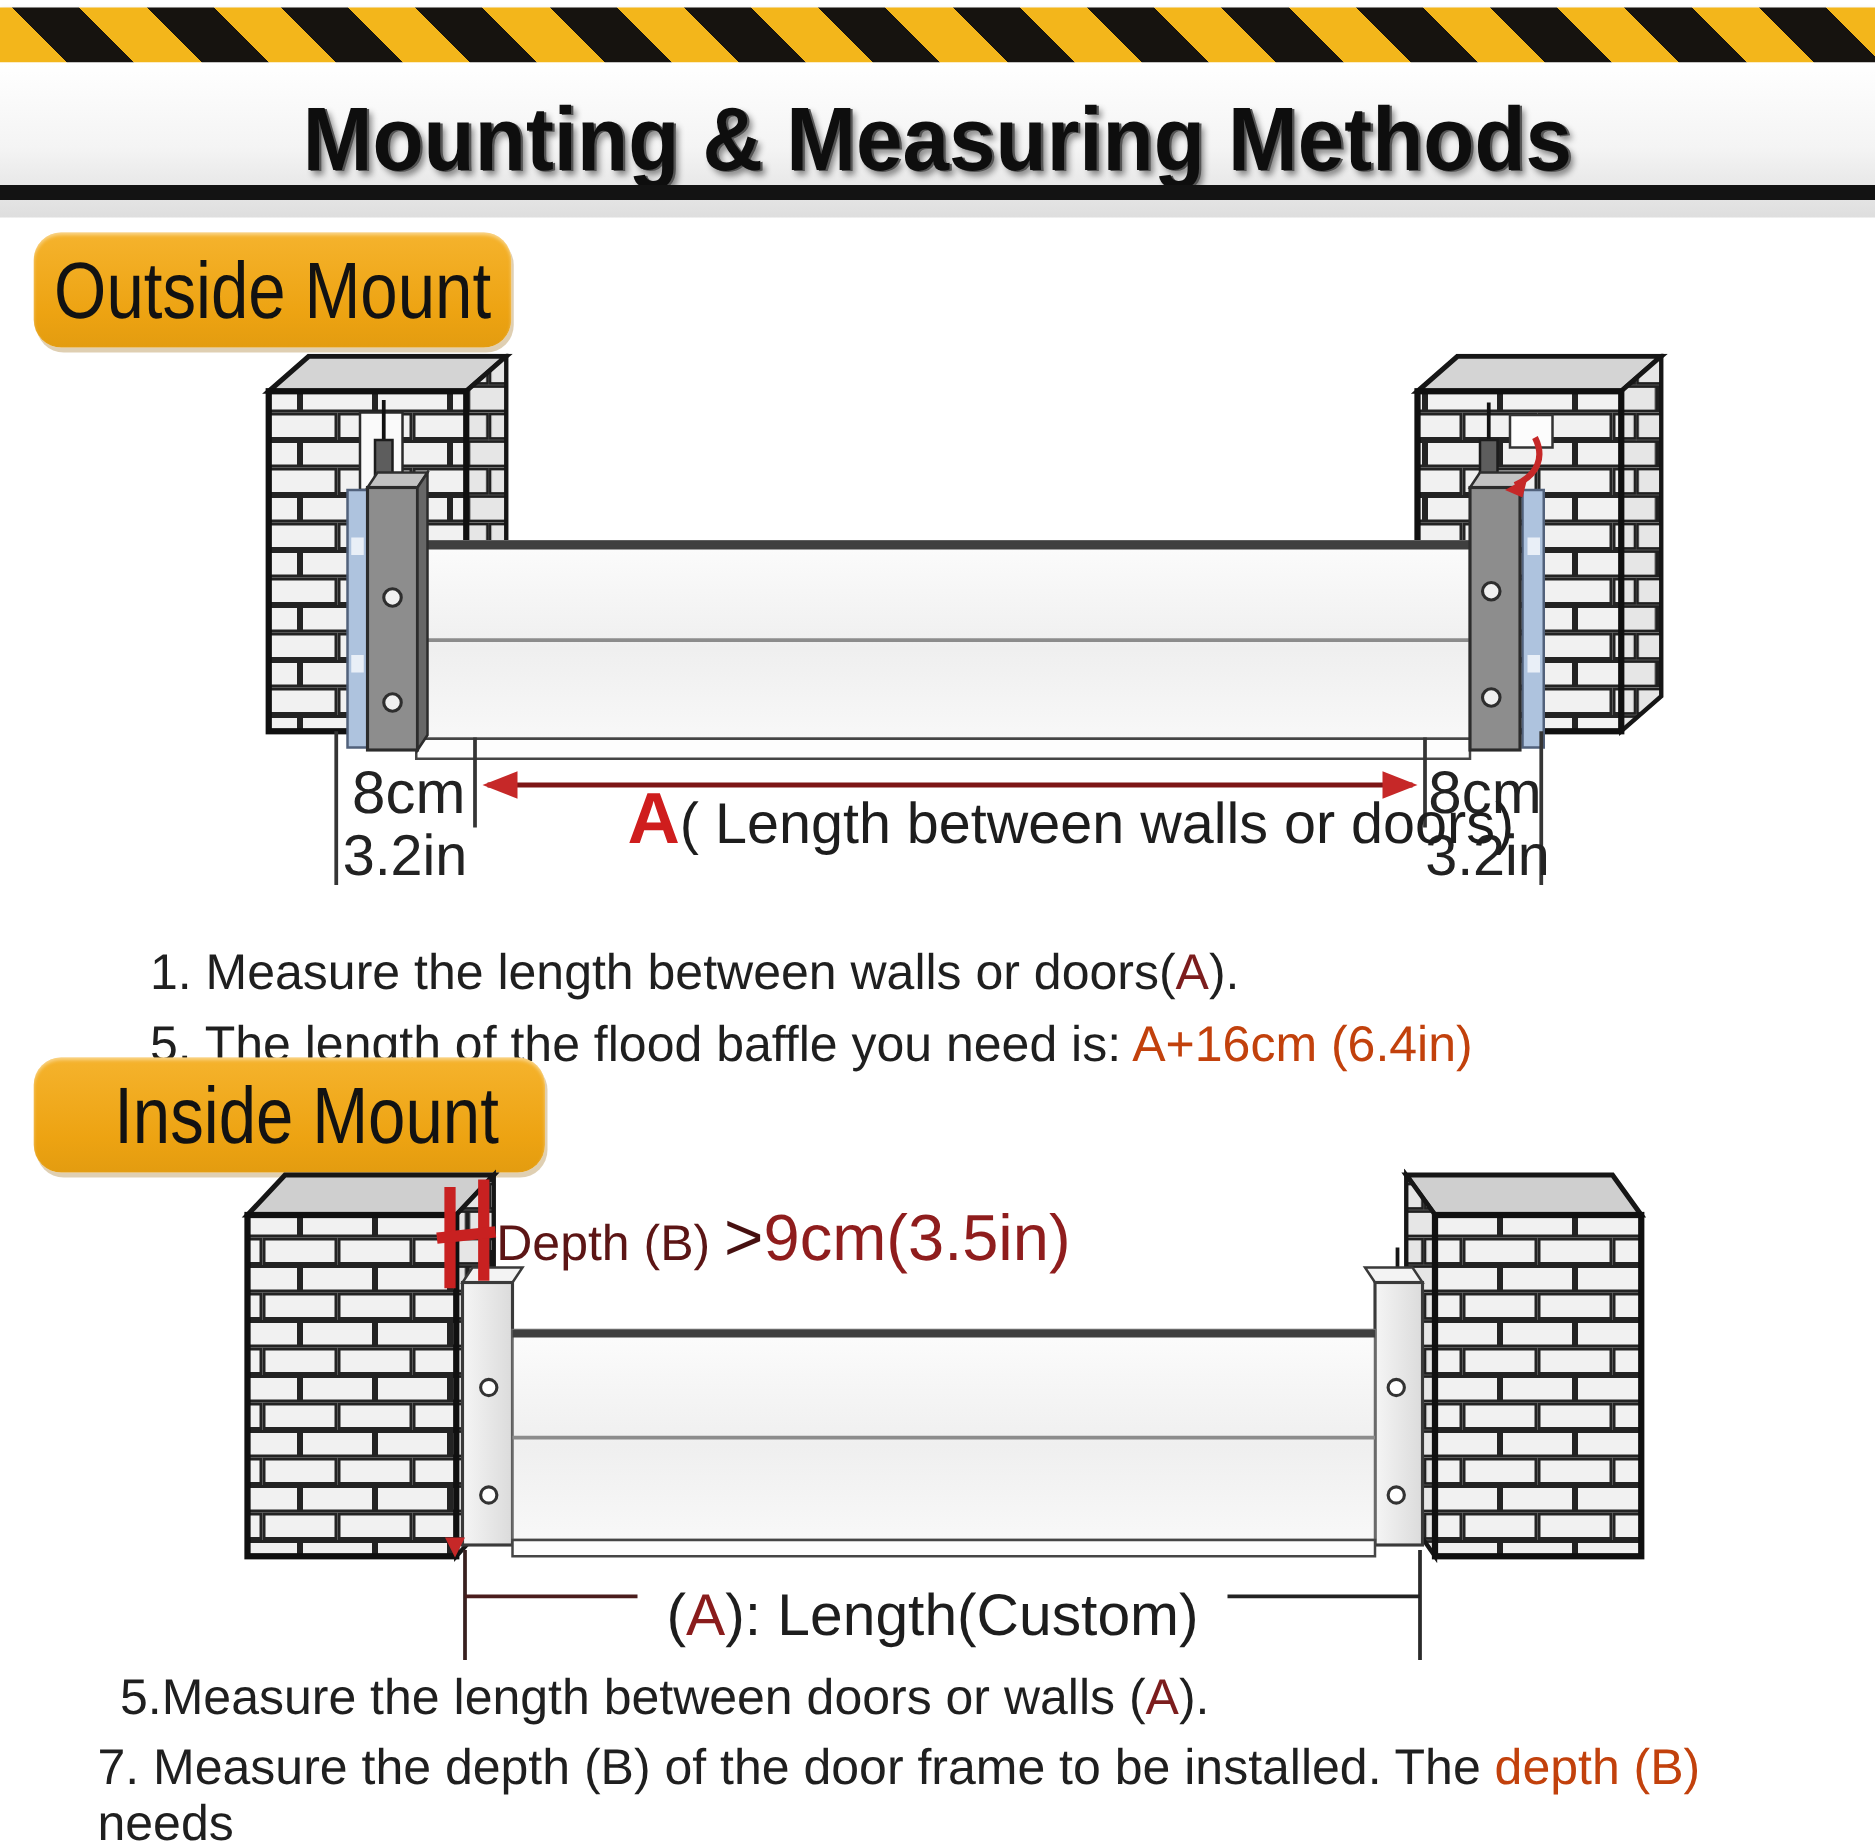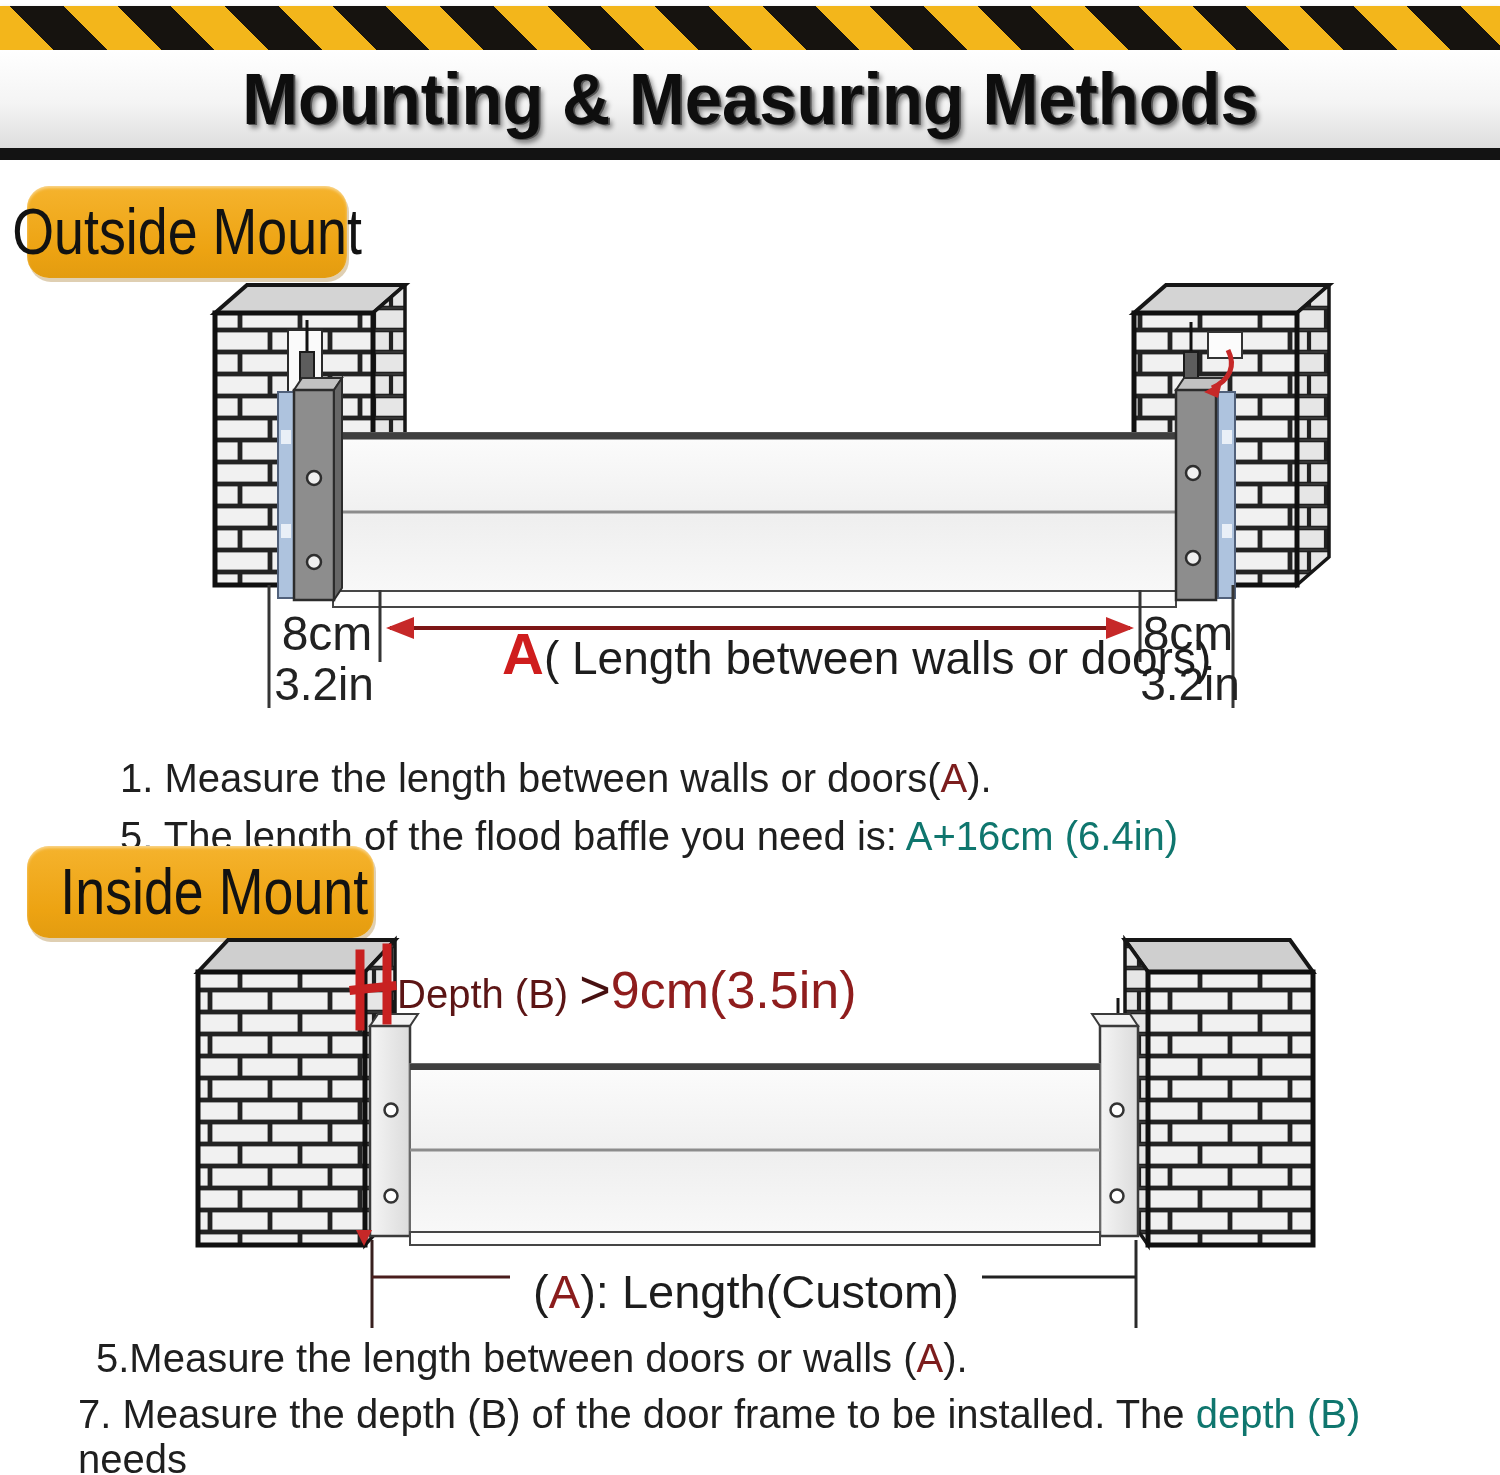--- a/index.html
+++ b/index.html
@@ -8,35 +8,35 @@
 
   
   .caution-band{
     position:absolute;left:0;top:6px;width:1500px;height:44px;
     background:repeating-linear-gradient(45deg,#f3b61b 0 38px,#16130f 38px 76px);
     box-shadow:0 3px 5px rgba(0,0,0,.35);
   }
 
   
   .title-panel{
-    position:absolute;left:0;top:50px;width:1500px;height:98px;
+    position:absolute;left:0;top:50px;width:1500px;height:124px;
     background:linear-gradient(180deg,#ffffff 0%,#f4f4f4 55%,#dedede 100%);
     display:flex;align-items:center;justify-content:center;
   }
   .title-panel h1{
     margin:0;font-size:72px;font-weight:700;color:#0e0e0e;letter-spacing:0px;
     transform:scaleX(.93);transform-origin:center;
     text-shadow:2px 1px 0 #555, 4px 4px 5px rgba(0,0,0,.45);
     white-space:nowrap;
   }
   .black-bar{position:absolute;left:0;top:148px;width:1500px;height:12px;background:#131313;}
 
   
   .badge{
-    position:absolute;left:27px;width:320px;height:92px;border-radius:22px;
+    position:absolute;left:27px;width:382px;height:92px;border-radius:22px;
     background:linear-gradient(180deg,#f5b32d 0%,#eda312 70%,#e39c10 100%);
     box-shadow:2px 4px 0 rgba(150,95,0,.30), inset 0 2px 3px rgba(255,255,255,.45);
     display:flex;align-items:center;justify-content:center;
   }
   .badge span{font-size:64px;color:#121212;transform:scaleX(.84);white-space:nowrap;}
   .badge-outside{top:186px;}
   .badge-inside{top:846px;padding-left:27px;}
 
   
   svg.diagram{position:absolute;left:0;display:block;}
@@ -45,21 +45,21 @@
   svg text{font-family:"Liberation Sans", sans-serif;}
 
   
   .steps{position:absolute;color:#1f1f1f;font-size:40px;line-height:1.12;}
   .steps-outside{left:120px;top:716px;width:1260px;margin-top:40px;}
   .steps-outside .step-line + .step-line{margin-top:13px;}
   .steps-inside{left:78px;top:1336px;width:1400px;font-size:40px;}
   .steps-inside .line1{padding-left:18px;}
   .steps-inside .line2{margin-top:11px;}
   .red-a{color:#7c1d1d;}
-  .dark-red{color:#0f766e;}
+  .dark-red{color:#c2410c;}
 </style>
 </head>
 <body>
 
 <div class="page">
 
   <svg width="0" height="0" style="position:absolute" aria-hidden="true">
     <defs>
       <pattern id="brick" width="60" height="44" patternUnits="userSpaceOnUse">
         <rect width="60" height="44" fill="#f8f8f8"></rect>

